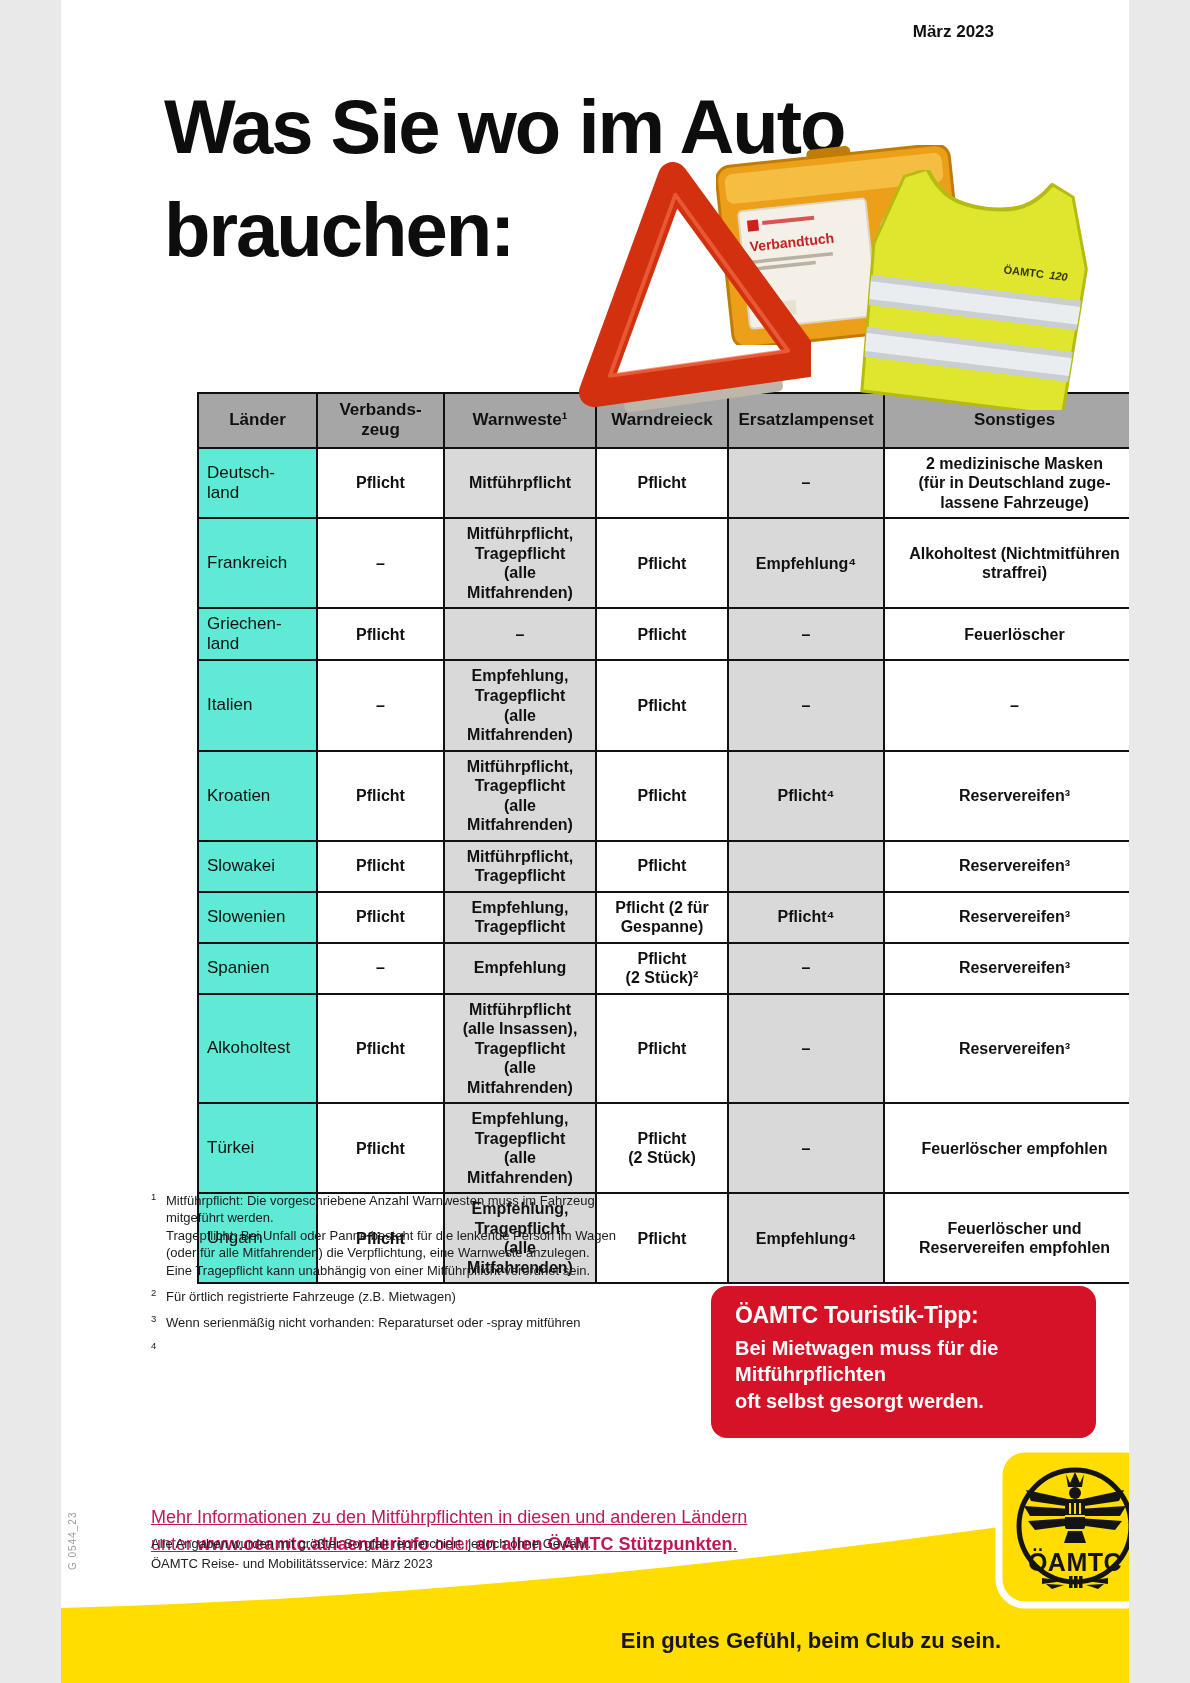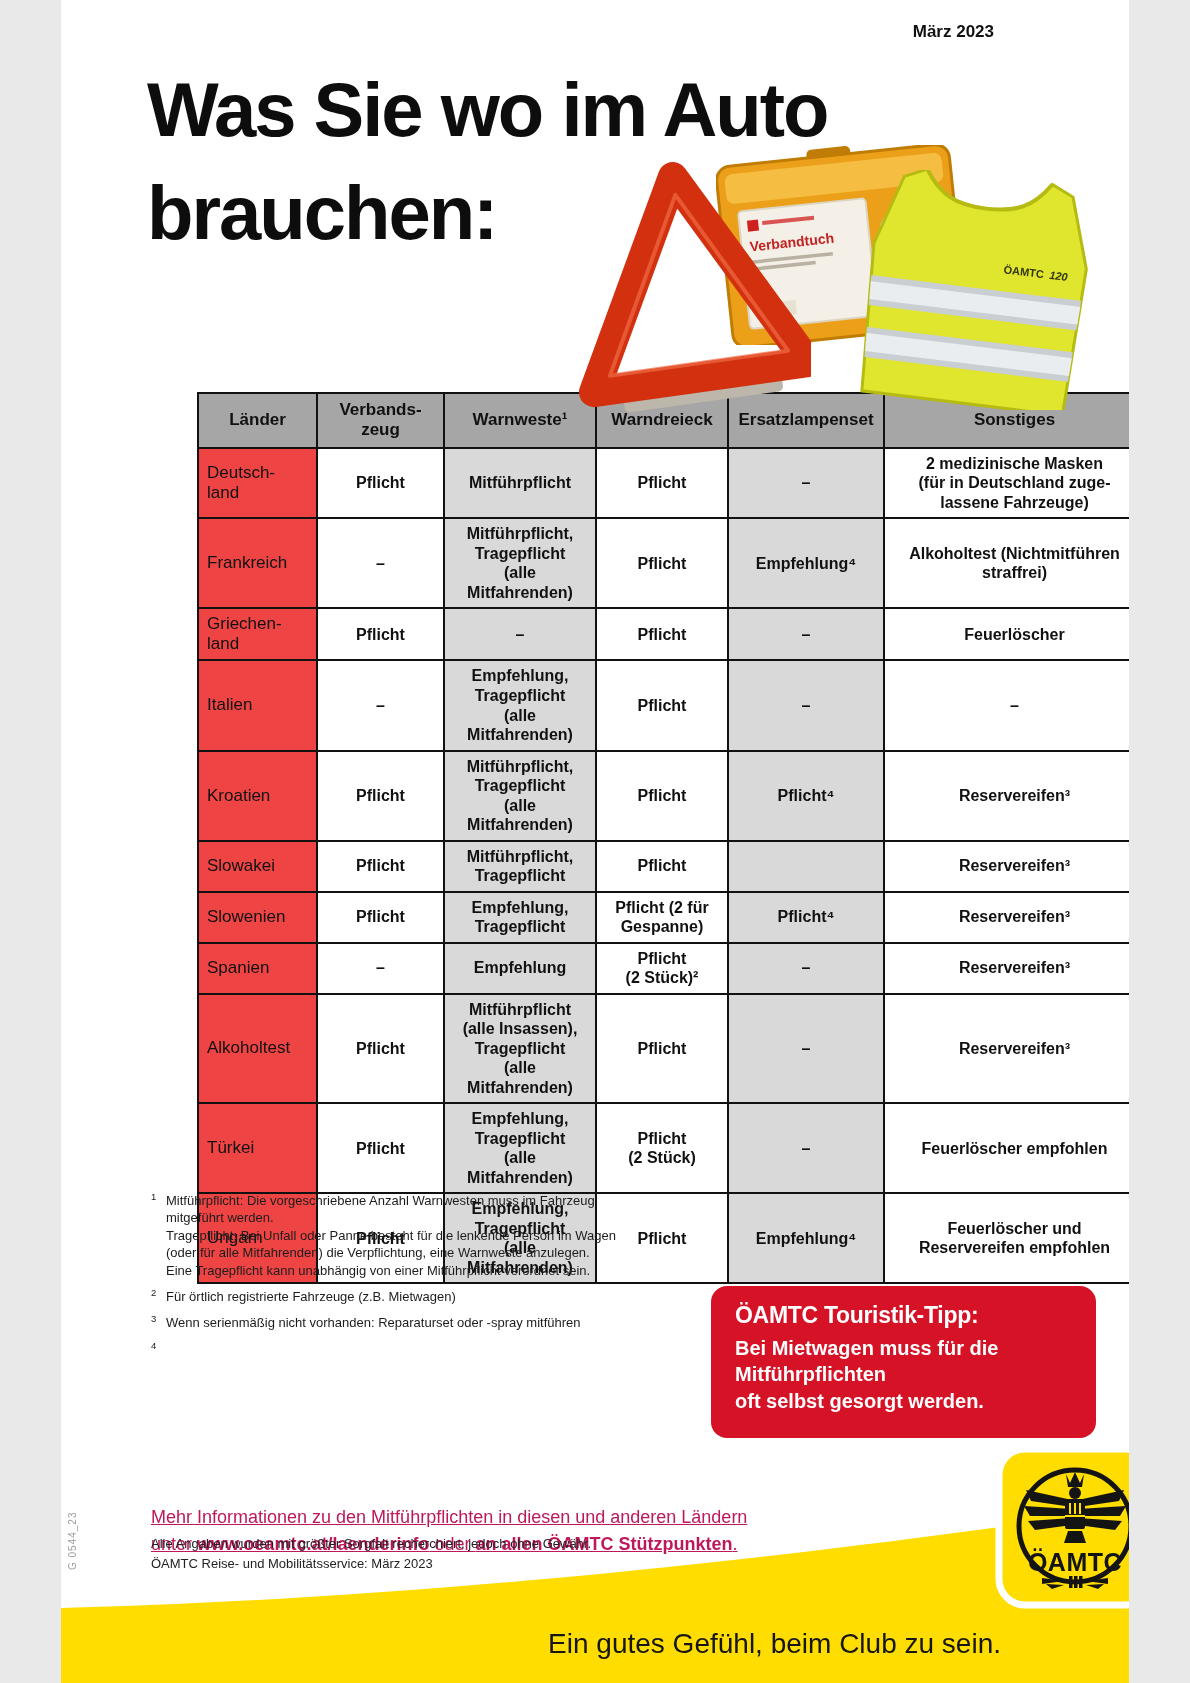--- a/index.html
+++ b/index.html
@@ -5,21 +5,21 @@
 <style>
   html,body{margin:0;padding:0;background:#e9e9e9;}
   .page{
     position:relative;width:1068px;height:1683px;margin:0 auto;
     background:#ffffff;overflow:hidden;
     font-family:"Liberation Sans","DejaVu Sans",sans-serif;color:#111;
   }
   
   .issue-date{position:absolute;top:22px;right:135px;font-size:17px;font-weight:bold;}
   .main-title{
-    position:absolute;left:86px;top:58px;margin:0;
+    position:absolute;left:86px;top:58px;margin:17px;
     font-size:76px;line-height:1.36;letter-spacing:-2px;font-weight:bold;
     color:#0d0d0d;white-space:pre-line;
   }
   
   .hero{position:absolute;left:505px;top:140px;width:540px;height:290px;z-index:3;}
   .hero svg{position:absolute;}
   .svg-kit{left:150px;top:5px;width:250px;height:200px;}
   .svg-triangle{left:0;top:10px;width:245px;height:265px;}
   .svg-vest{left:285px;top:30px;width:250px;height:240px;}
   
@@ -34,21 +34,21 @@
   table.equip th{
     background:#a6a6a6;font-weight:bold;font-size:17px;line-height:1.2;
     text-align:center;padding:6px 3px;height:40px;
   }
   table.equip td{
     font-weight:bold;font-size:16px;line-height:1.22;text-align:center;
     padding:5px 6px;height:34px;background:#ffffff;
   }
   table.equip td.shade{background:#d9d9d9;}
   table.equip td.country{
-    background:#ef4444;font-weight:normal;font-size:17px;line-height:1.18;
+    background:#5eead4;font-weight:normal;font-size:17px;line-height:1.18;
     text-align:left;padding:5px 8px;
   }
   
   .footnotes{position:absolute;left:90px;top:1192px;width:565px;z-index:2;}
   .footnote{display:flex;margin-bottom:9px;font-size:13px;line-height:1.34;color:#1c1c1c;}
   .fn-num{flex:0 0 15px;font-size:9.5px;position:relative;top:-1px;}
   .fn-text{white-space:pre-line;}
   
   .tip-box{
     position:absolute;left:650px;top:1286px;width:385px;box-sizing:border-box;
@@ -64,21 +64,21 @@
   .more-info .b{font-weight:bold;}
   .disclaimer{
     position:absolute;left:90px;top:1534px;width:600px;z-index:2;
     font-size:13px;line-height:1.55;color:#222;white-space:pre-line;
   }
   
   .wave{position:absolute;left:0;top:1468px;width:1190px;height:215px;z-index:1;}
   .logo{position:absolute;left:933px;top:1444px;width:162px;height:166px;z-index:4;}
   .slogan{
     position:absolute;right:128px;top:1628px;z-index:4;
-    font-size:28px;font-weight:normal;color:#161616;
+    font-size:22px;font-weight:bold;color:#161616;
   }
   .doc-code{
     position:absolute;left:6px;top:1400px;height:170px;z-index:2;
     writing-mode:vertical-rl;transform:rotate(180deg);
     font-size:10px;letter-spacing:1px;color:#9c9c9c;
   }
 </style>
 </head>
 <body>
 

